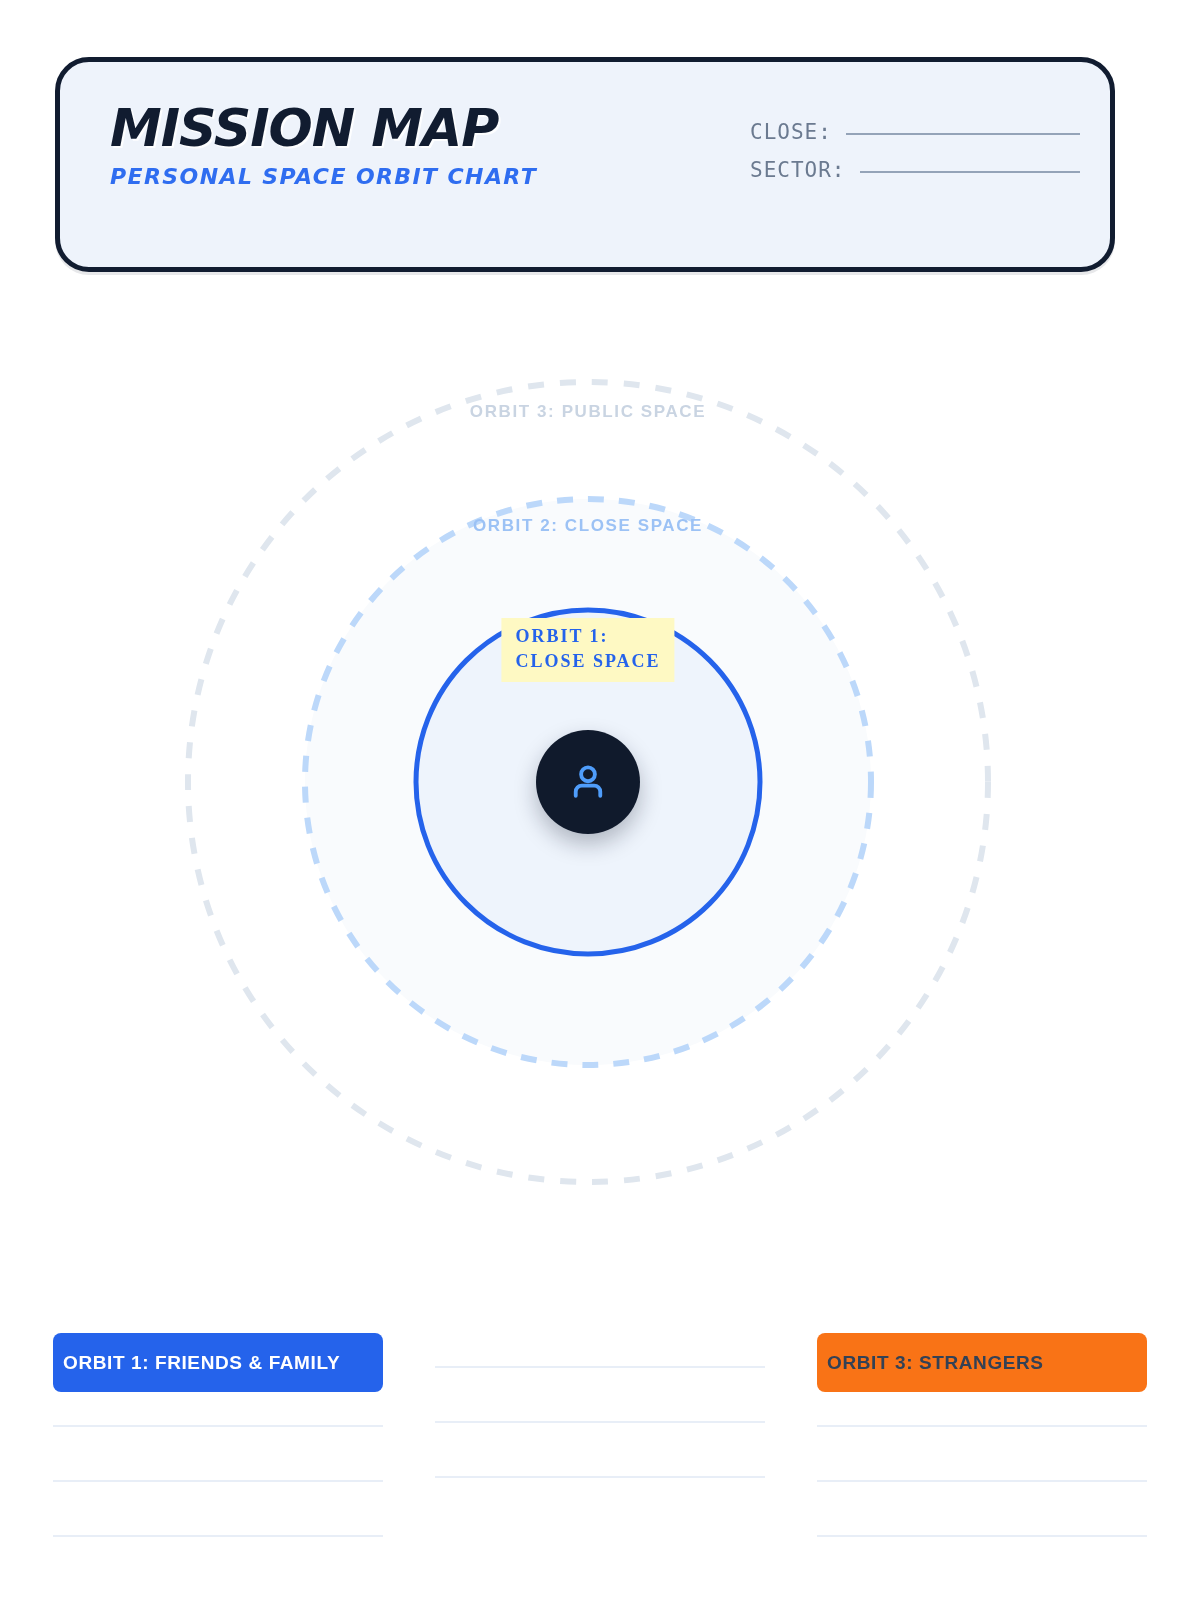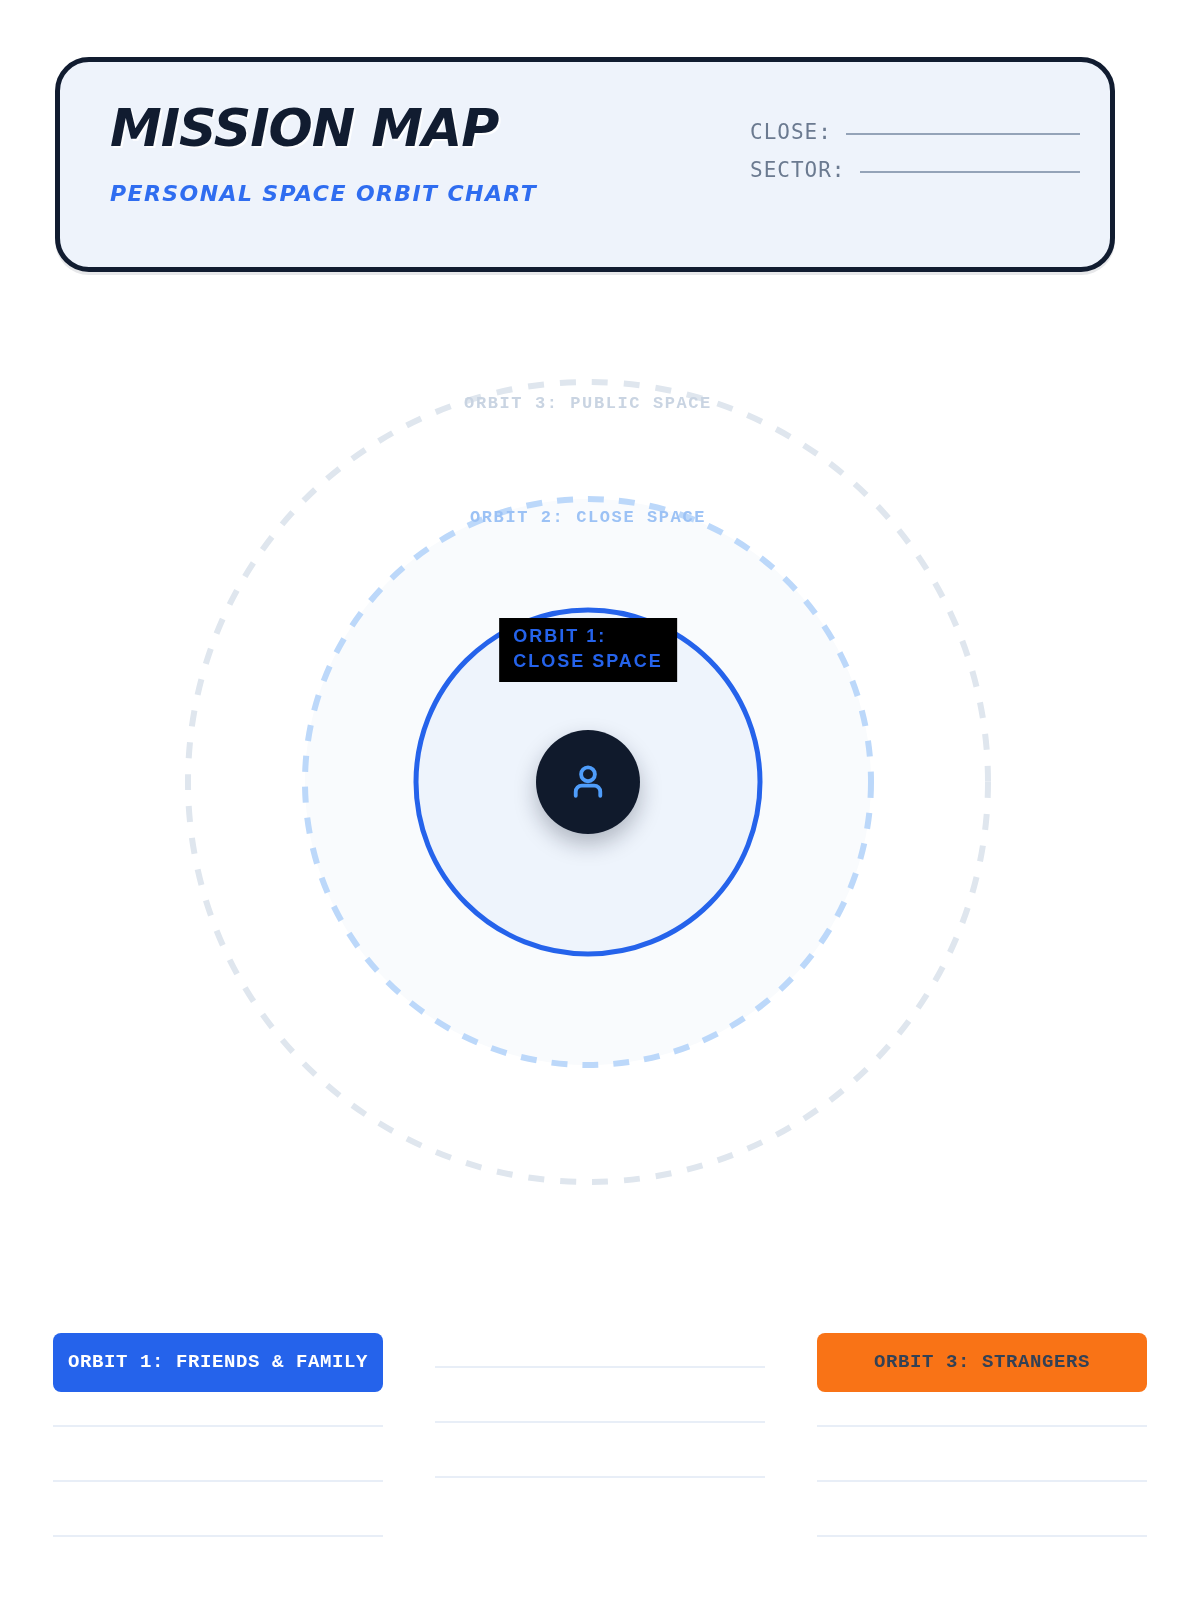--- a/index.html
+++ b/index.html
@@ -45,21 +45,21 @@
     white-space: nowrap;
   }
   .mission-subtitle {
     font-family: "DejaVu Sans", sans-serif;
     font-style: italic;
     font-weight: 700;
     font-size: 22px;
     line-height: 26px;
     letter-spacing: 1.4px;
     color: #2f6df0;
-    margin-top: 25px;
+    margin-top: 8px;
     white-space: nowrap;
   }
   .field-block {
     position: absolute;
     right: 30px;
     top: 58px;
     width: 330px;
   }
   .field-row {
     display: flex;
@@ -90,38 +90,39 @@
     width: 1200px;
     height: 880px;
   }
   .orbit-svg {
     position: absolute;
     left: 0;
     top: 0;
   }
   .orbit-label {
     position: absolute;
-    font-family: Liberation Mono, monospace;
+    font-family: Liberation Sans, sans-serif;
     font-weight: 700;
     font-size: 17px;
     letter-spacing: 1.6px;
     white-space: nowrap;
     transform: translateX(-50%);
+    margin-top: 8px;
   }
   .orbit3-label { color: #c9d4e2; left: 588px; top: 34px; }
   .orbit2-label { color: #9cc2f5; left: 588px; top: 148px; }
 
   .orbit1-label {
     position: absolute;
     left: 588px;
     top: 258px;
     transform: translateX(-50%);
-    background: #000000;
+    background: #fef9c3;
     padding: 6px 14px 8px 14px;
-    font-family: Liberation Sans, sans-serif;
+    font-family: Liberation Serif, serif;
     font-weight: 700;
     font-size: 18px;
     line-height: 25px;
     letter-spacing: 2px;
     color: #2563eb;
     text-align: left;
     white-space: pre-line;
   }
 
   .avatar {
@@ -149,22 +150,21 @@
     display: flex;
     justify-content: space-between;
   }
   .legend-col {
     width: 330px;
   }
   .legend-header {
     box-sizing: border-box;
     border-radius: 8px;
     padding: 16px 10px;
-    text-align: center;
-    font-family: Liberation Mono, monospace;
+    font-family: Liberation Sans, sans-serif;
     font-weight: 700;
     font-size: 19px;
     line-height: 27px;
     letter-spacing: 0.6px;
   }
   .legend-header.o1 { background: #2563eb; color: #ffffff; }
   .legend-header.o2 { background: #60a5fa; color: #ffffff; }
   .legend-header.o3 { background: #f97316; color: #334155; }
 
   .legend-lines { margin-top: 33px; }

